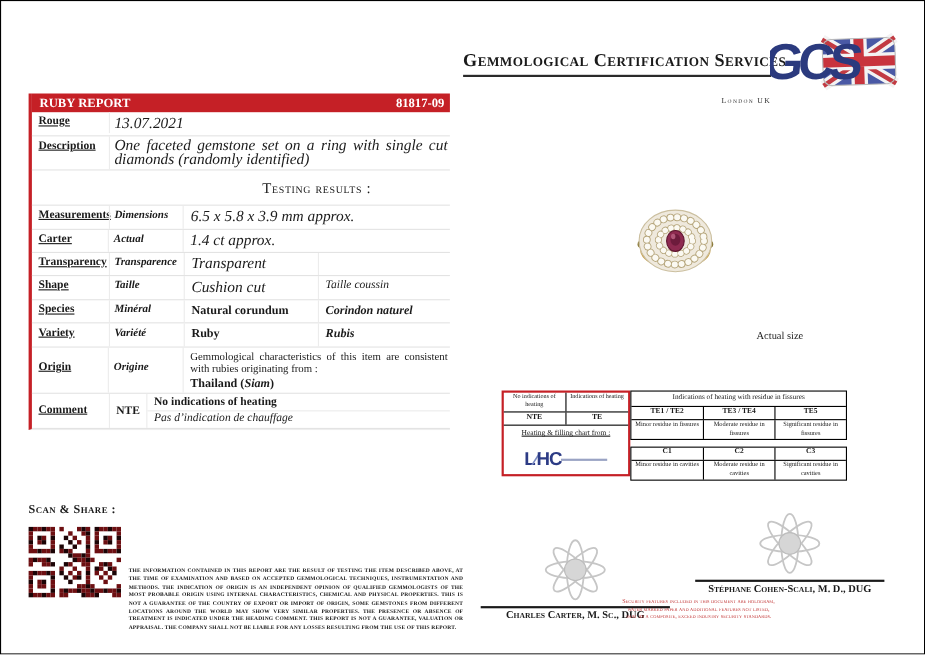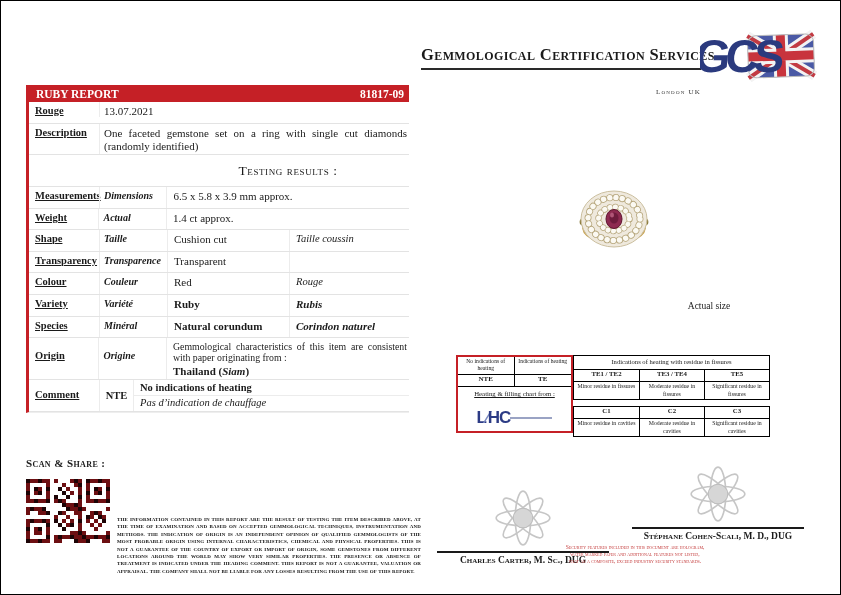--- a/index.html
+++ b/index.html
@@ -19,21 +19,21 @@
           border-bottom:1px solid #eee;}
   .bar{height:17px;background:#c52026;color:#fff;display:flex;justify-content:space-between;
        align-items:center;padding:0 5px 0 7px;font-weight:bold;font-size:11.5px;}
   .row{display:flex;border-bottom:1px solid #e3e3e3;box-sizing:border-box;}
   .c1{width:70px;padding:3px 2px 0 6px;box-sizing:border-box;}
   .c2{width:68px;padding:3px 2px 0 4px;box-sizing:border-box;border-left:1px solid #ececec;}
   .c3{width:122px;padding:3px 2px 0 6px;box-sizing:border-box;border-left:1px solid #ececec;}
   .c4{flex:1;padding:3px 4px 0 6px;box-sizing:border-box;border-left:1px solid #ececec;}
   .lbl-en{font-weight:bold;text-decoration:underline;font-size:10.5px;}
   .lbl-fr{font-weight:bold;font-style:italic;font-size:10px;}
-  .val{font-size:11px;}
+  .val{font-size:14px;font-style:italic;}
   .val-b{font-weight:bold;font-size:11px;}
   .val-i{font-style:italic;font-size:10.5px;}
   .val-bi{font-weight:bold;font-style:italic;font-size:11px;}
   .r-date{height:22px;align-items:flex-start;}
   .r-desc{height:31px;}
   .r-desc .desctext{text-align:justify;line-height:12.5px;}
   .r-testing{height:32px;align-items:center;border-bottom:1px solid #e3e3e3;}
   .testing-h{font-variant:small-caps;font-size:13.5px;letter-spacing:.6px;width:245px;
              margin-left:138px;text-align:center;}
   .r-std{height:22px;}
@@ -141,60 +141,54 @@
     <div class="row r-testing">
       <div class="testing-h">Testing results :</div>
     </div>
 
     <div class="row r-std">
       <div class="c1 lbl-en">Measurements</div>
       <div class="c2 lbl-fr">Dimensions</div>
       <div class="c3 val" style="width:245px;">6.5 x 5.8 x 3.9 mm approx.</div>
     </div>
     <div class="row r-std2">
-      <div class="c1 lbl-en">Weight</div>
+      <div class="c1 lbl-en">Carter</div>
       <div class="c2 lbl-fr">Actual</div>
       <div class="c3 val" style="width:245px;">1.4 ct approx.</div>
+    </div>
+    <div class="row r-std2">
+      <div class="c1 lbl-en">Transparency</div>
+      <div class="c2 lbl-fr">Transparence</div>
+      <div class="c3 val">Transparent</div>
+      <div class="c4 val-i"></div>
     </div>
     <div class="row r-std">
       <div class="c1 lbl-en">Shape</div>
       <div class="c2 lbl-fr">Taille</div>
       <div class="c3 val">Cushion cut</div>
       <div class="c4 val-i">Taille coussin</div>
     </div>
     <div class="row r-std2">
-      <div class="c1 lbl-en">Transparency</div>
-      <div class="c2 lbl-fr">Transparence</div>
-      <div class="c3 val">Transparent</div>
-      <div class="c4 val-i"></div>
-    </div>
-    <div class="row r-std">
-      <div class="c1 lbl-en">Colour</div>
-      <div class="c2 lbl-fr">Couleur</div>
-      <div class="c3 val">Red</div>
-      <div class="c4 val-i">Rouge</div>
+      <div class="c1 lbl-en">Species</div>
+      <div class="c2 lbl-fr">Minéral</div>
+      <div class="c3 val-b">Natural corundum</div>
+      <div class="c4 val-bi">Corindon naturel</div>
     </div>
     <div class="row r-std">
       <div class="c1 lbl-en">Variety</div>
       <div class="c2 lbl-fr">Variété</div>
       <div class="c3 val-b">Ruby</div>
       <div class="c4 val-bi">Rubis</div>
     </div>
-    <div class="row r-std2">
-      <div class="c1 lbl-en">Species</div>
-      <div class="c2 lbl-fr">Minéral</div>
-      <div class="c3 val-b">Natural corundum</div>
-      <div class="c4 val-bi">Corindon naturel</div>
-    </div>
 
     <div class="row r-origin">
       <div class="c1 lbl-en" style="padding-top:12px;">Origin</div>
       <div class="c2 lbl-fr" style="padding-top:12px;">Origine</div>
       <div class="c3" style="width:245px;">
-        <div class="origin-text">Gemmological characteristics of this item are consistent with paper originating from :</div>
+        <div class="origin-text">Gemmological characteristics of this item are consistent with rubies originating from :</div>
         <div class="origin-loc"><span>Thailand (</span><i>Siam</i><span>)</span></div>
       </div>
     </div>
 
     <div class="row r-comment">
       <div class="c1 lbl-en" style="padding-top:9px;">Comment</div>
       <div class="nte-cell">NTE</div>
       <div class="cmt-lines">
         <div class="cmt-l1">No indications of heating</div>
         <div class="cmt-l2">Pas d’indication de chauffage</div>

